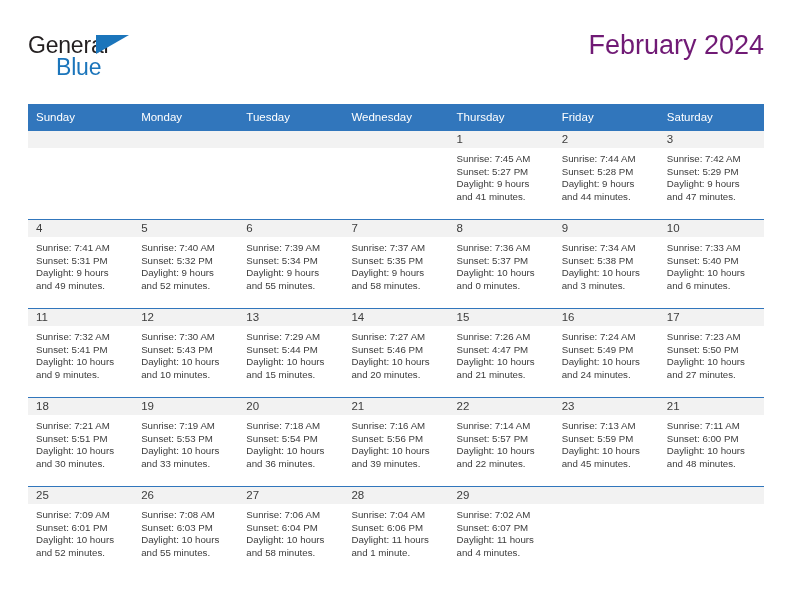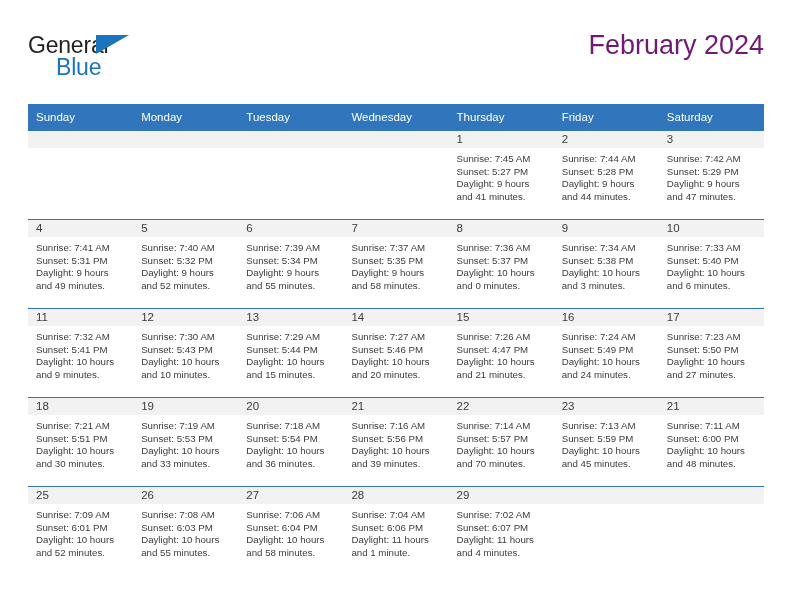--- a/index.html
+++ b/index.html
@@ -431,21 +431,21 @@
               </div>
             </div>
           </td>
           <td>
             <div class="cell-inner">
               <div class="daynum-band">22</div>
               <div class="cell-body">
                 <div>Sunrise: 7:14 AM</div>
                 <div>Sunset: 5:57 PM</div>
                 <div>Daylight: 10 hours</div>
-                <div>and 70 minutes.</div>
+                <div>and 22 minutes.</div>
               </div>
             </div>
           </td>
           <td>
             <div class="cell-inner">
               <div class="daynum-band">23</div>
               <div class="cell-body">
                 <div>Sunrise: 7:13 AM</div>
                 <div>Sunset: 5:59 PM</div>
                 <div>Daylight: 10 hours</div>

